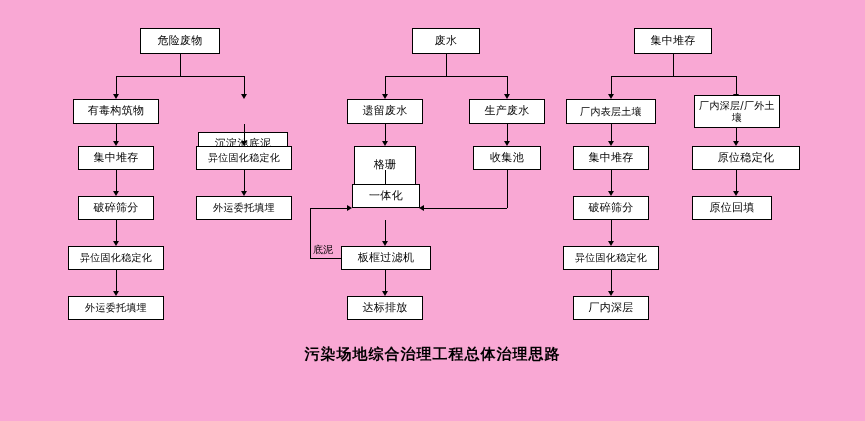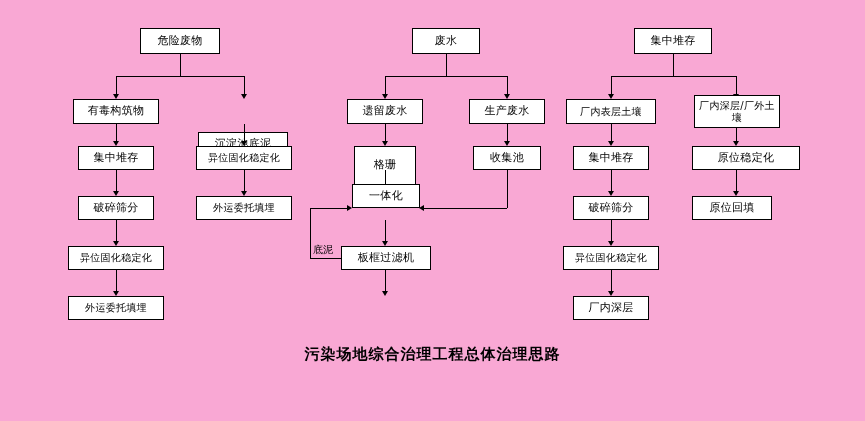--- a/index.html
+++ b/index.html
@@ -150,20 +150,21 @@
   <div class="arrow right" style="left:419px;top:204.5px;transform:rotate(180deg);"></div>
 
   <div class="node" style="left:352px;top:184px;width:68px;height:24px;">一体化</div>
   <div class="edge v" style="left:385px;top:220px;height:22px;"></div>
   <div class="arrow" style="left:381.5px;top:241px;"></div>
 
   <div class="node" style="left:341px;top:246px;width:90px;height:24px;">板框过滤机</div>
   <div class="edge v" style="left:385px;top:270px;height:22px;"></div>
   <div class="arrow" style="left:381.5px;top:291px;"></div>
 
+  <div class="node" style="left:347px;top:296px;width:76px;height:24px;">达标排放</div>
 
   <div class="edge h" style="left:310px;top:258px;width:31px;"></div>
   <div class="edge v" style="left:310px;top:208px;height:50px;"></div>
   <div class="edge h" style="left:310px;top:208px;width:37px;"></div>
   <div class="arrow right" style="left:347px;top:204.5px;"></div>
   <div class="edge-label" style="left:313px;top:243px;">底泥</div>
 
   <div class="node" style="left:634px;top:28px;width:78px;height:26px;">集中堆存</div>
 
   <div class="edge v" style="left:673px;top:54px;height:22px;"></div>

